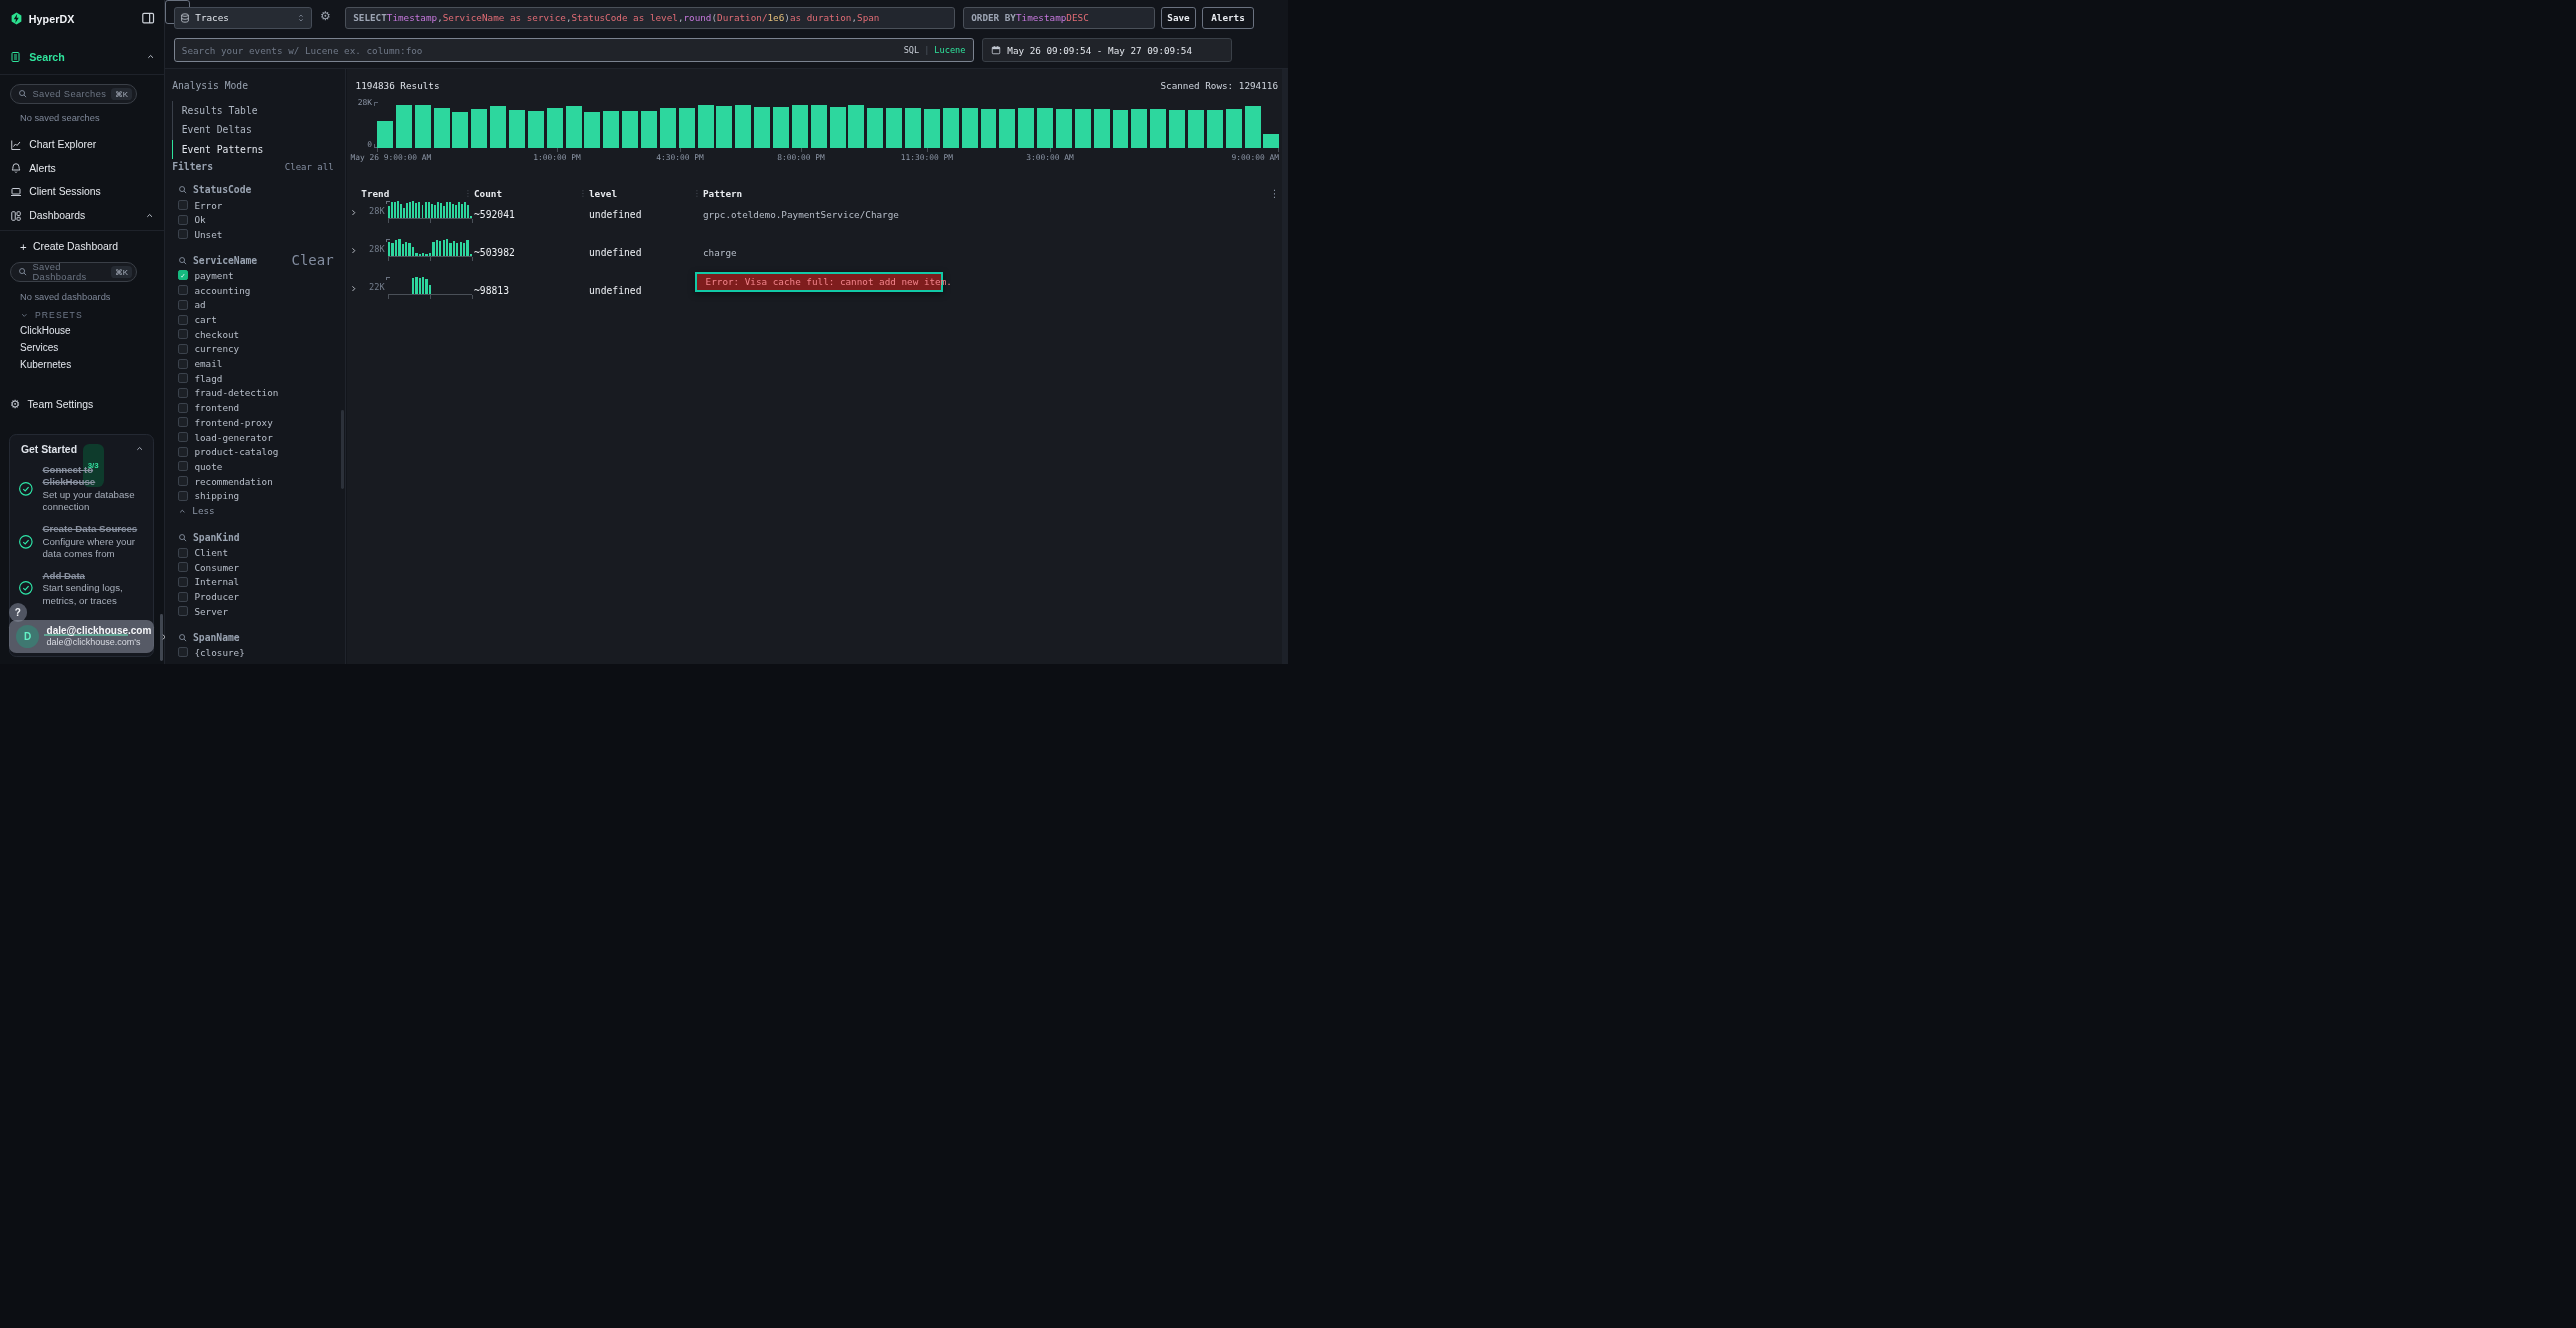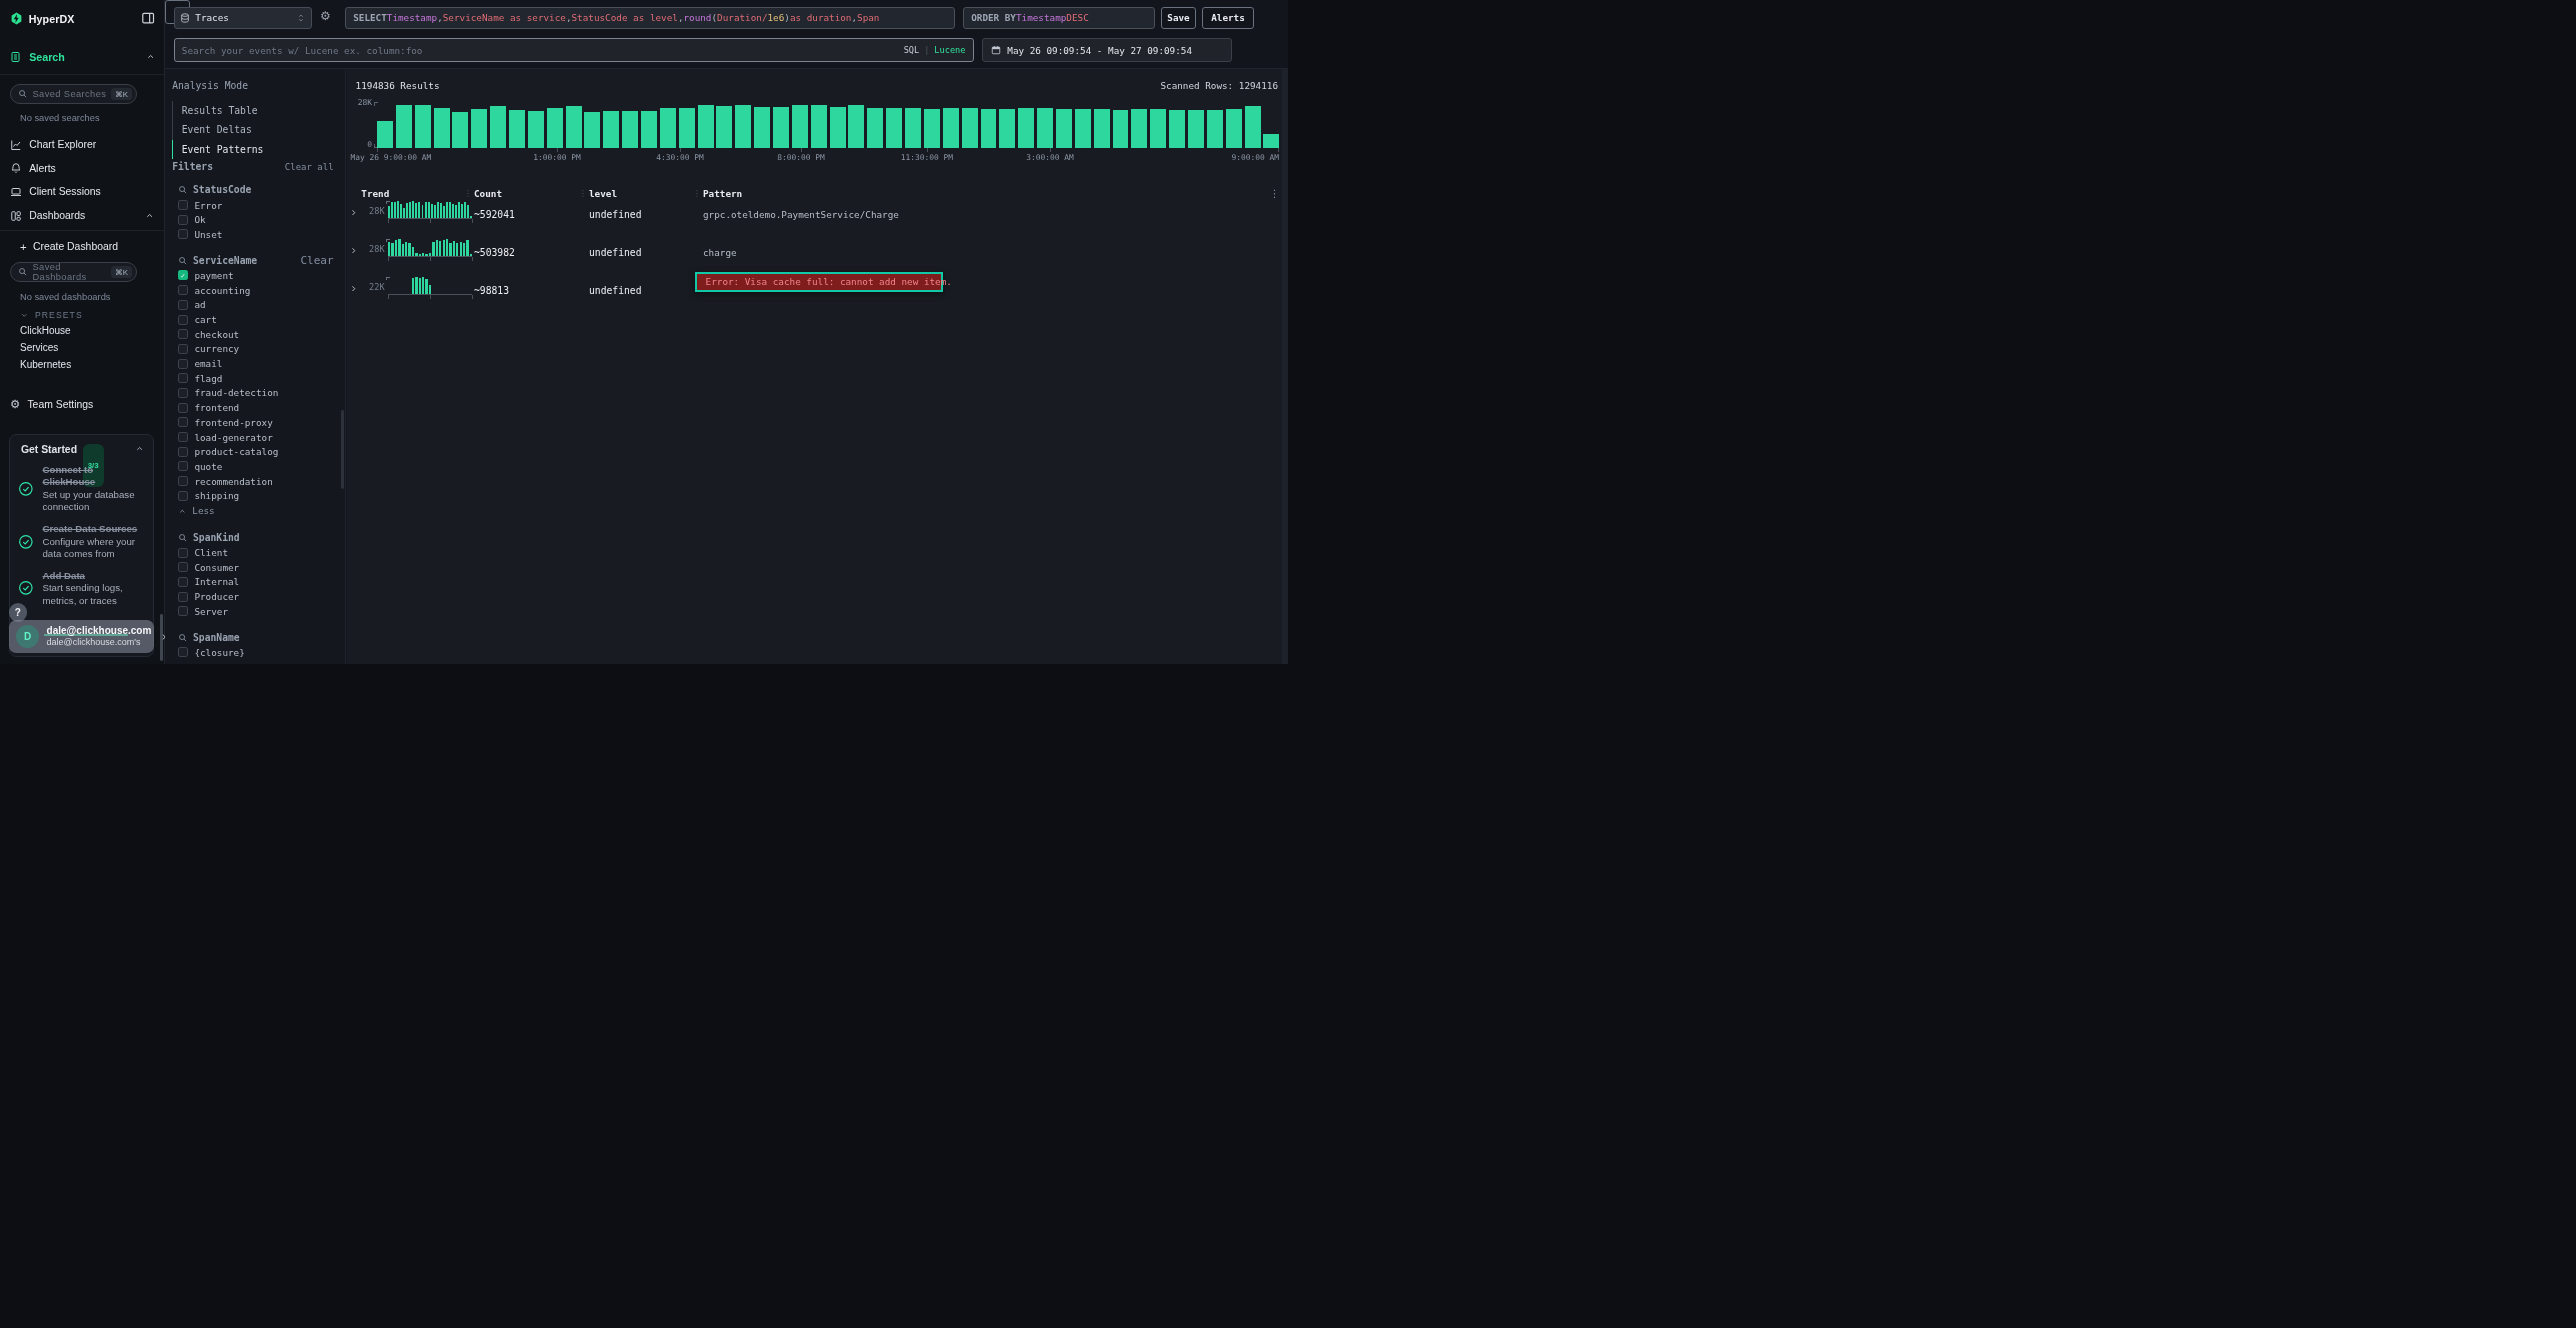--- a/index.html
+++ b/index.html
@@ -95,21 +95,21 @@
   .mode{border-left:1.4px solid #3a404a;padding:4.3px 0 4.3px 8.6px;font-size:9.7px;color:#aeb6c2;cursor:pointer}
   .mode.active{border-left-color:#2fe39c;color:#e2e6ed}
   #filters-head{position:absolute;left:7.2px;right:11.4px;top:92px;display:flex;align-items:center}
   #filters-title{font-size:9.7px;font-weight:700;color:#98a2b0}
   #clear-all{margin-left:auto;font-size:9px;color:#838da0;cursor:pointer}
   #filter-groups{position:absolute;left:0;right:0;top:113px}
   .fgroup{margin-bottom:10.7px}
   .fghead{display:flex;align-items:center;padding:0 11.4px 0 13px;height:15.7px;gap:5.7px}
   .fgsearch{width:9.3px;height:9.3px;color:#8b95a5;display:flex;cursor:pointer}
   .fgname{font-size:9.7px;font-weight:700;color:#99a3b1}
-  .fgclear{margin-left:auto;font-size:11px;color:#838da0;cursor:pointer}
+  .fgclear{margin-left:auto;font-size:14px;color:#838da0;cursor:pointer}
   .fitem{display:flex;align-items:center;height:14.7px;padding-left:13px;gap:6.4px;cursor:pointer}
   .cbox{width:10px;height:10px;border-radius:2.1px;border:0.7px solid #3c434d;background:#1c2026;flex:0 0 10px;
         display:flex;align-items:center;justify-content:center;font-size:7.2px;color:#fff;cursor:pointer}
   .cbox.checked{background:#16b97f;border-color:#16b97f}
   .flabel{font-size:9.3px;color:#b8bfca;white-space:nowrap}
   .fless{display:flex;align-items:center;gap:5.7px;padding-left:13px;height:15.7px;color:#8b95a5;font-size:9.3px;cursor:pointer}
   .fless svg{width:8.6px;height:8.6px}
   #filters-thumb{position:absolute;right:0.7px;top:341px;width:2.9px;height:79px;background:#2c313a;border-radius:1.4px;cursor:pointer}
 
   

